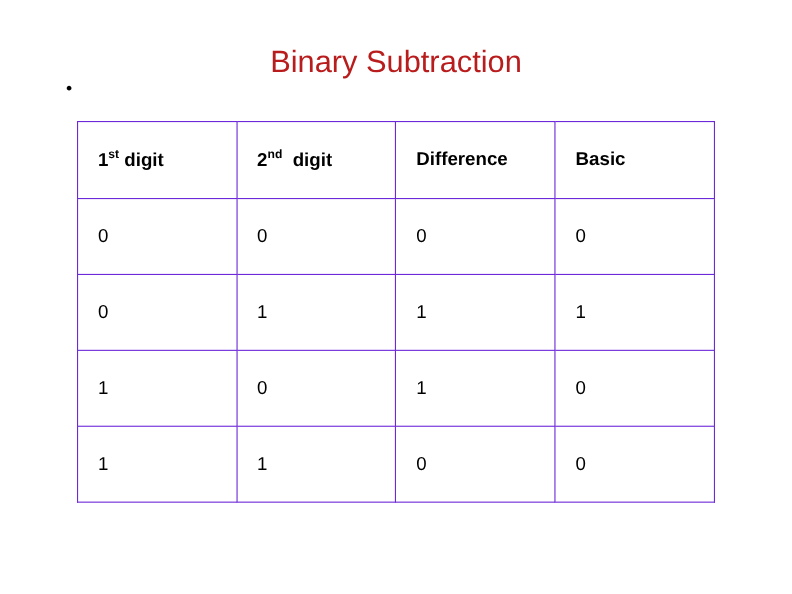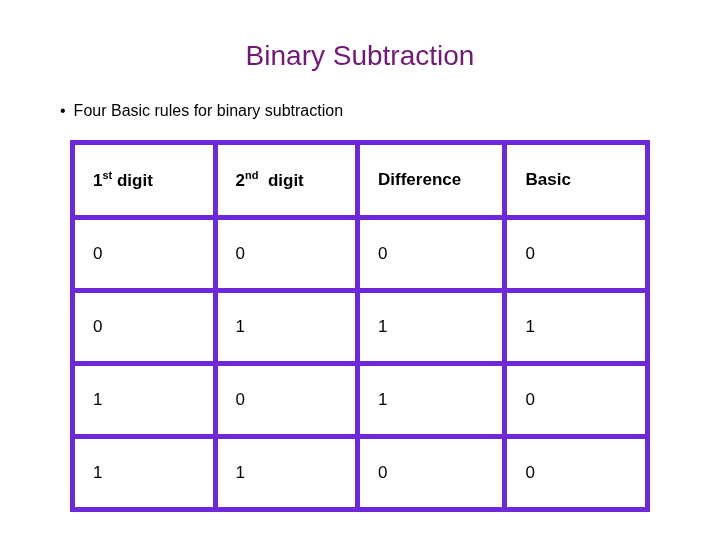--- a/index.html
+++ b/index.html
@@ -15,22 +15,21 @@
       font-family: Arial, sans-serif;
       display: flex;
       flex-direction: column;
       align-items: center;
       padding: 40px 60px;
     }
 
     .page-title {
       font-size: 28px;
       font-weight: normal;
-      color: #701a75;
-      margin-bottom: 30px;
+      color: #b91c1c;
       text-align: center;
     }
 
     .bullet-point {
       width: 100%;
       font-size: 16px;
       color: #000000;
       margin-bottom: 20px;
       display: flex;
       align-items: flex-start;
@@ -41,21 +40,21 @@
       font-size: 16px;
     }
 
     table {
       border-collapse: collapse;
       width: 100%;
       max-width: 580px;
     }
 
     th, td {
-      border: 5px solid #6d28d9;
+      border: 1px solid #6d28d9;
       padding: 24px 18px;
       font-size: 17px;
       color: #000000;
       text-align: left;
       min-width: 120px;
     }
 
     th {
       font-weight: bold;
       background: #ffffff;
@@ -69,21 +68,20 @@
       font-size: 11px;
     }
   </style>
 </head>
 <body>
 
 <h1 class="page-title">Binary Subtraction</h1>
 
 <div class="bullet-point">
   <span class="bullet">•</span>
-  <span>Four Basic rules for binary subtraction</span>
 </div>
 
 <table>
   <thead>
     <tr>
       <th>
         1<sup>st</sup> digit
       </th>
       <th>
         2<sup>nd</sup>&nbsp; digit

